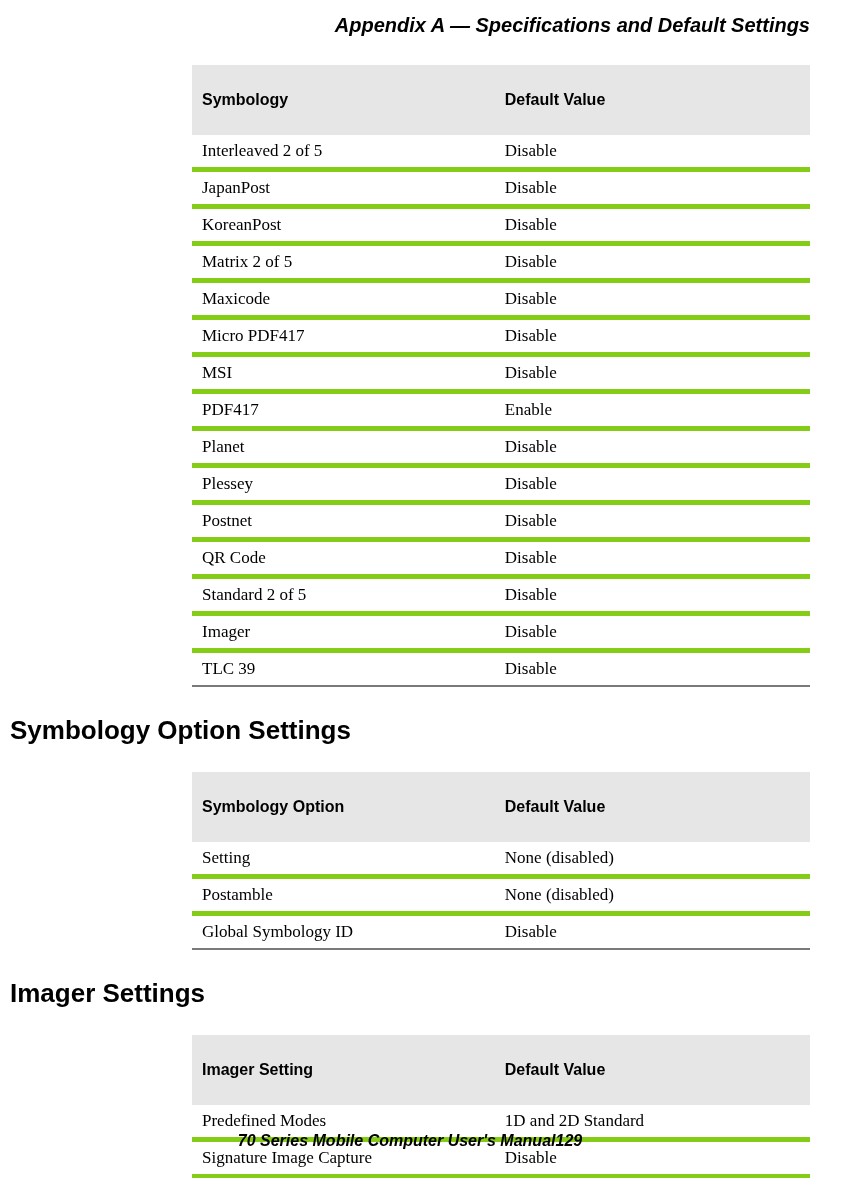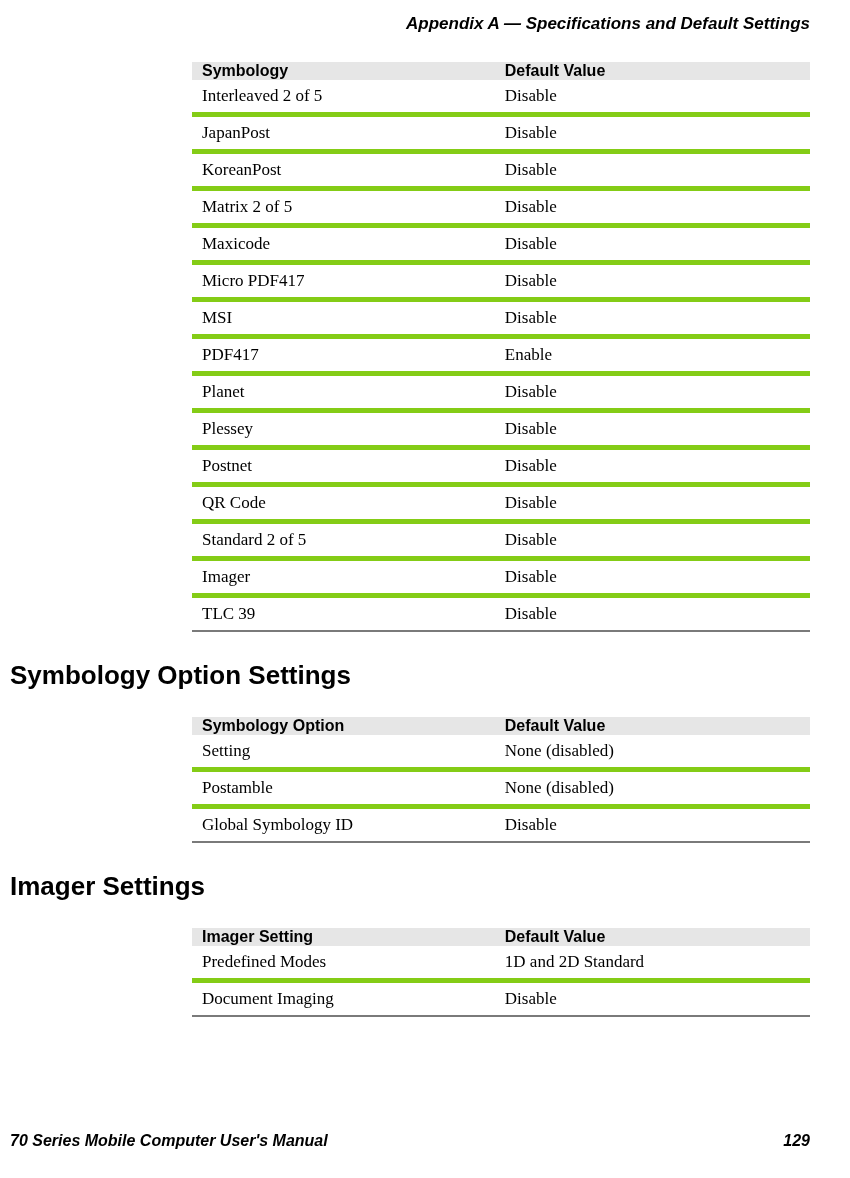--- a/index.html
+++ b/index.html
@@ -13,41 +13,41 @@
       background: #ffffff;
       font-family: Georgia, 'Times New Roman', serif;
       color: #000000;
       position: relative;
       padding: 14px 40px 0 10px;
     }
     .header-title {
       font-family: Arial, Helvetica, sans-serif;
       font-weight: bold;
       font-style: italic;
-      font-size: 17px;
+      font-size: 20px;
       text-align: right;
       margin-bottom: 28px;
       margin-right: 0;
     }
     .table-wrap {
       margin-left: 182px;
       margin-right: 0;
       margin-bottom: 28px;
     }
     table {
       border-collapse: collapse;
       width: 100%;
     }
     thead th {
       background: #e6e6e6;
       font-family: Arial, Helvetica, sans-serif;
       font-weight: bold;
       font-size: 16px;
       text-align: left;
-      padding: 0 10px;
+      padding: 26px 10px;
     }
     tbody td {
       font-family: Georgia, 'Times New Roman', serif;
       font-size: 17px;
       padding: 6px 10px;
       border-bottom: 5px solid #84cc16;
     }
     tbody tr:last-child td {
       border-bottom: 2px solid #7a7a7a;
     }
@@ -60,21 +60,21 @@
       font-size: 26px;
       margin-bottom: 26px;
       margin-left: 0;
     }
     .footer {
       position: absolute;
       bottom: 28px;
       left: 10px;
       right: 40px;
       display: flex;
-      justify-content: space-between;
+      justify-content: center;
       align-items: baseline;
       font-family: Arial, Helvetica, sans-serif;
       font-weight: bold;
       font-style: italic;
       font-size: 16px;
     }
     .footer .page-num {
       font-style: italic;
     }
   </style>
@@ -192,20 +192,24 @@
         <th>Imager Setting</th>
         <th>Default Value</th>
       </tr>
     </thead>
     <tbody id="table3-body">
         <tr>
           <td>Predefined Modes</td>
           <td>1D and 2D Standard</td>
         </tr>
         <tr>
+          <td>Signature Image Capture</td>
+          <td>Disable</td>
+        </tr>
+        <tr>
           <td>Document Imaging</td>
           <td>Disable</td>
         </tr>
       </tbody>
   </table>
 </div>
 
 <div class="footer">
   <span>70 Series Mobile Computer User's Manual</span>
   <span class="page-num">129</span>

